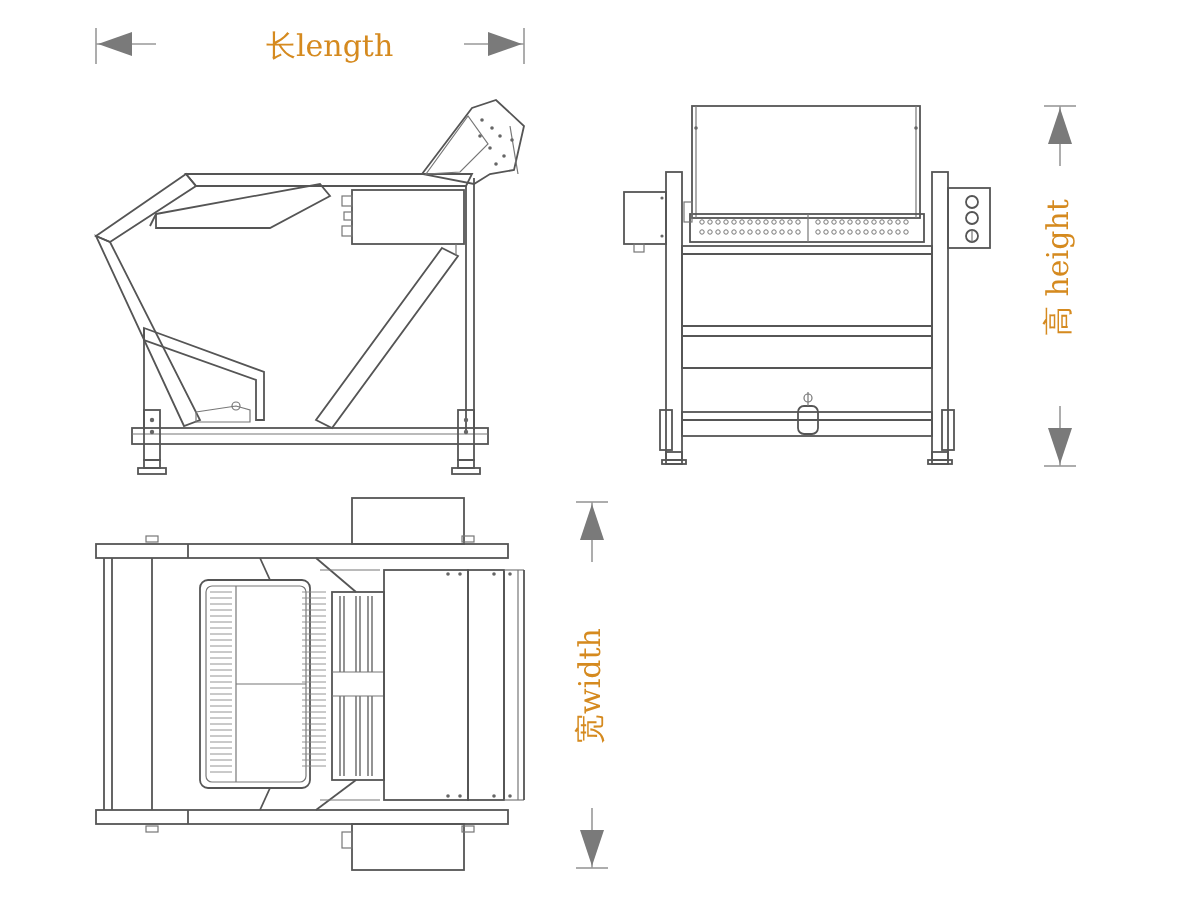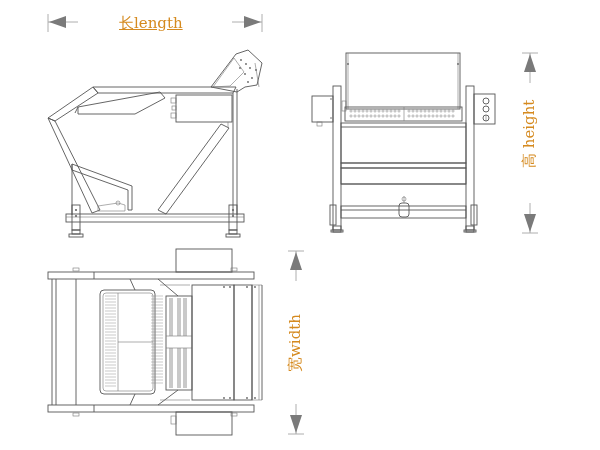--- a/index.html
+++ b/index.html
@@ -1,19 +1,19 @@
 <!DOCTYPE html>
 <html><head>
 <meta charset="utf-8">
 <style>
   html, body { margin:0; padding:0; background:#ffffff; }
   body { width:600px; height:450px; position:relative; overflow:hidden; font-family:"DejaVu Serif", serif; }
   .canvas { position:absolute; left:0; top:0; width:600px; height:450px; }
   .label { position:absolute; color:#d58a1f; font-family:"DejaVu Serif", serif; font-size:15px; white-space:nowrap; }
-  .label-len { left:119px; top:14px;text-decoration:underline; }
+  .label-len { left:133px; top:14px; }
   .label-height { left:520px; top:140px; transform-origin:left top; transform:rotate(-90deg); top:168px; }
   .label-width { left:286px; top:372px; transform-origin:left top; transform:rotate(-90deg); }
   svg .ln { stroke:#555; stroke-width:0.9; fill:none; }
   svg .thin { stroke:#777; stroke-width:0.6; fill:none; }
   svg .arrow { fill:#7a7a7a; stroke:none; }
   svg .dim { stroke:#999; stroke-width:0.8; }
   svg .dot { fill:#666; }
 </style>
 </head>
 <body>

